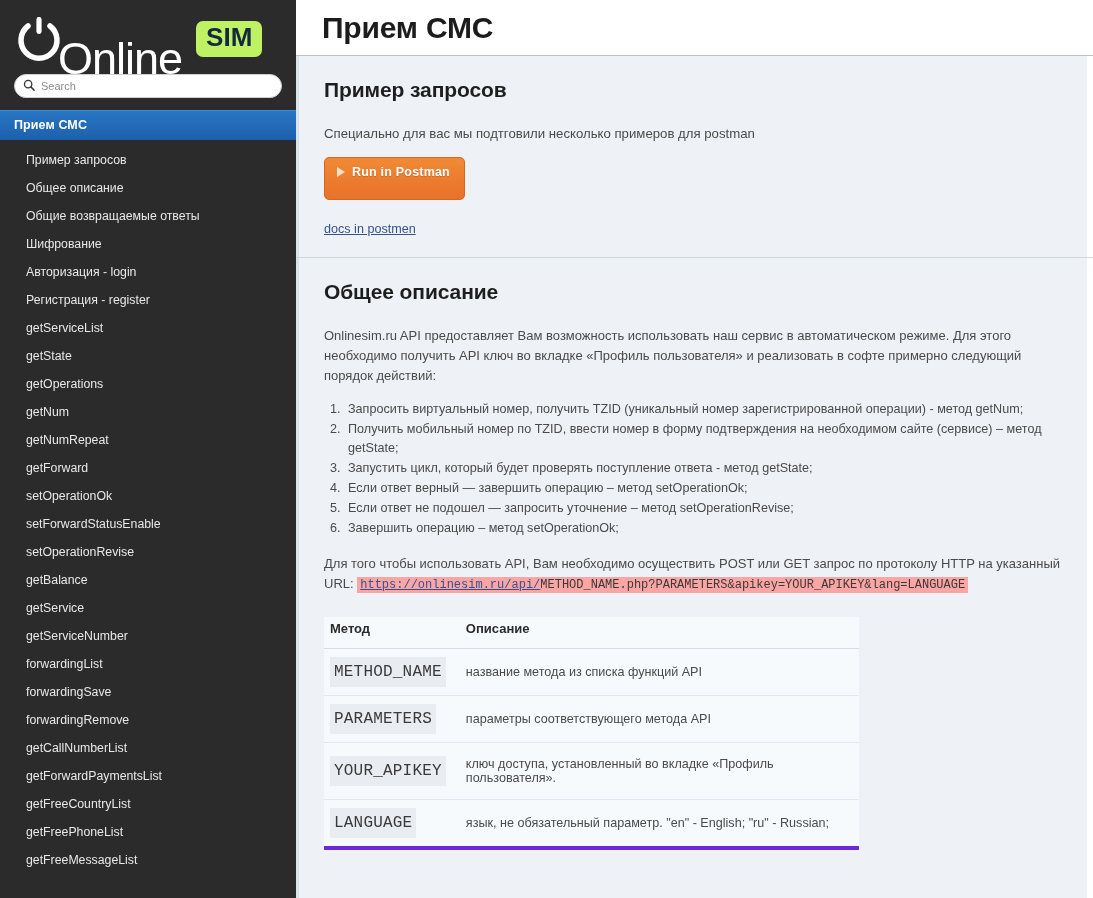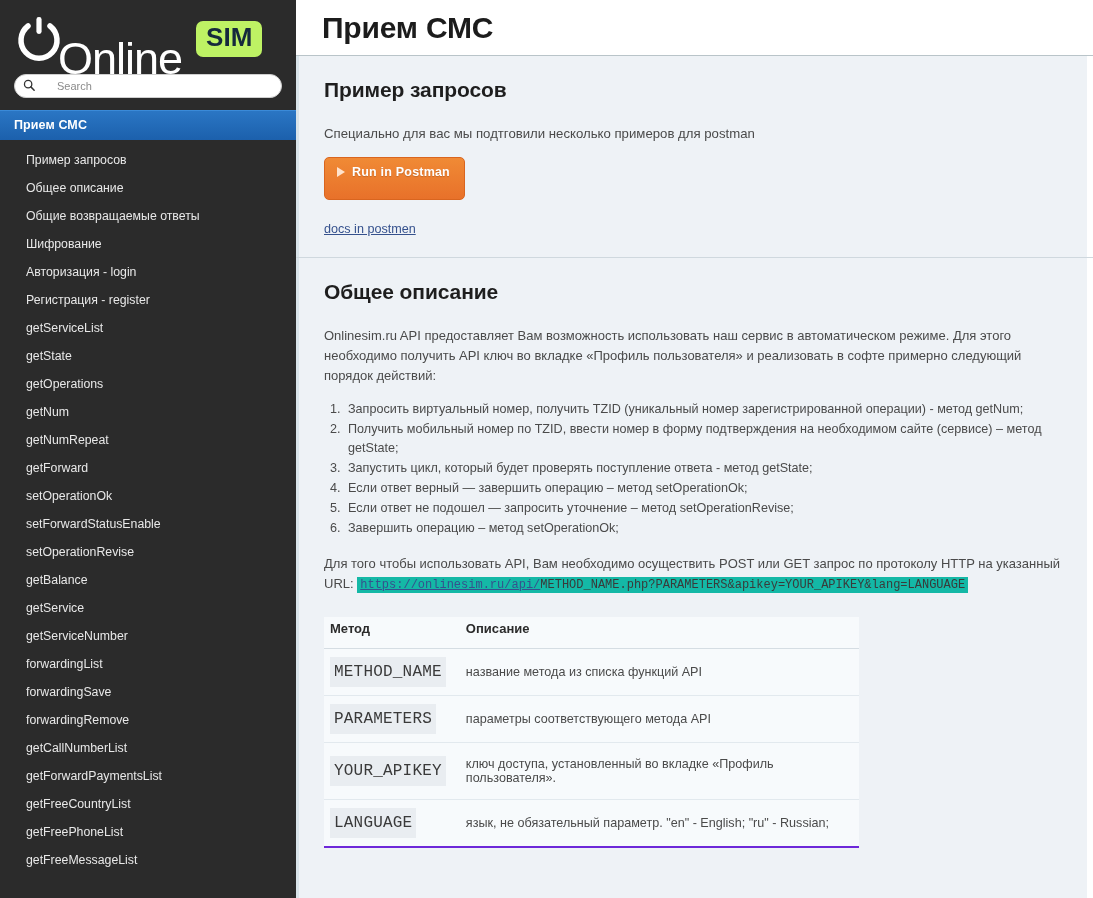--- a/index.html
+++ b/index.html
@@ -65,21 +65,21 @@
   .search-wrap {
     padding: 4px 14px 12px 14px;
   }
   .search-box {
     display: flex;
     align-items: center;
     background: #ffffff;
     border-radius: 14px;
     height: 24px;
     padding: 0 8px;
-    gap: 22px;
+    gap: 6px;
     border: 1px solid #cfcfcf;
   }
   .search-box svg { flex: 0 0 auto; }
   .search-input {
     border: none;
     outline: none;
     background: transparent;
     font-size: 11px;
     color: #555;
     width: 100%;
@@ -213,35 +213,35 @@
     color: #4a4a4a;
     line-height: 19px;
     padding-left: 4px;
     margin-bottom: 1px;
   }
 
   .url-line { max-width: 760px; }
   code.inline {
     font-family: "Liberation Mono", monospace;
     font-size: 12px;
-    background: #14b8a6;
+    background: #fca5a5;
     color: #3a3a3a;
     padding: 1px 3px;
   }
   code.inline a {
     color: #35518d;
     text-decoration: underline;
   }
 
   .tbl {
     border-collapse: collapse;
     width: 535px;
     margin-top: 22px;
     background: #f7fafc;
-    border-bottom: 2px solid #6d28d9;
+    border-bottom: 4px solid #6d28d9;
   }
   .tbl th {
     text-align: left;
     font-size: 13px;
     font-weight: 700;
     color: #2b2b2b;
     padding: 4px 10px 12px 10px;
     border-bottom: 1px solid #d5dde3;
   }
   .tbl th.c1 { width: 105px; padding-left: 6px; }

